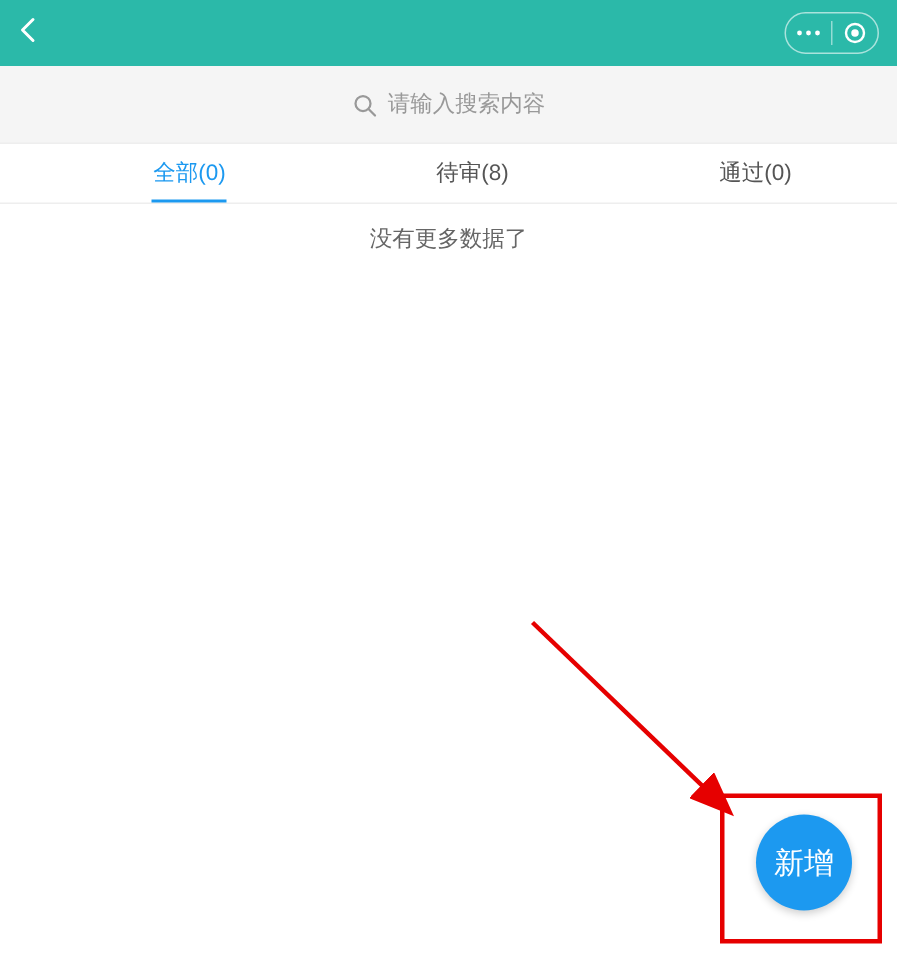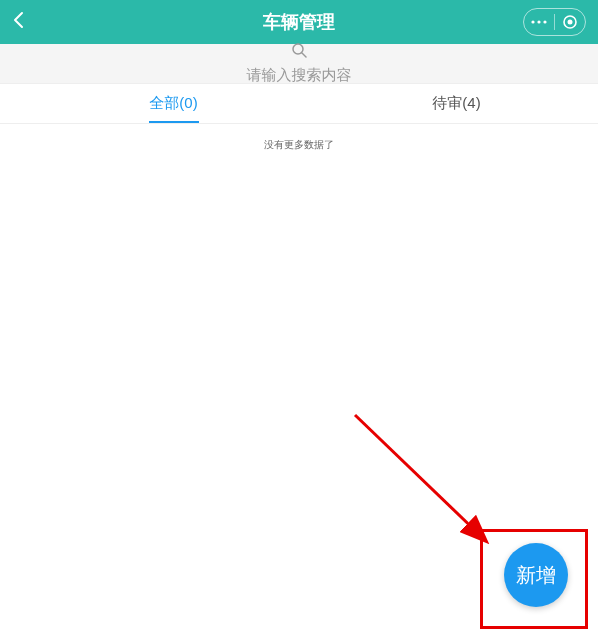--- a/index.html
+++ b/index.html
@@ -55,29 +55,28 @@
       font-size: 14px;
       color: #fff;
     }
     .capsule-sep {
       width: 1px;
       height: 16px;
       background: rgba(255,255,255,0.5);
     }
     .search-bar {
       background: #f5f5f5;
-      height: 40px;
+      height: 52px;
       display: flex;
       align-items: center;
       justify-content: center;
       gap: 8px;
       color: #999;
       font-size: 15px;
       border-bottom: 1px solid #eee;
-      flex-direction: column;
     }
     .search-icon {
       width: 16px;
       height: 16px;
     }
     .tabs {
       display: flex;
       background: #fff;
       border-bottom: 1px solid #eee;
     }
@@ -101,21 +100,21 @@
       left: 50%;
       transform: translateX(-50%);
       width: 50px;
       height: 2px;
       background: #1c99f0;
     }
     .content {
       padding-top: 14px;
       text-align: center;
       color: #666;
-      font-size: 10px;
+      font-size: 15px;
     }
     .fab {
       position: absolute;
       right: 30px;
       bottom: 30px;
       width: 64px;
       height: 64px;
       border-radius: 50%;
       background: #1c99f0;
       color: #fff;
@@ -144,21 +143,20 @@
 <body>
 
 <div class="header">
   <div class="header-left">
     <span>
       <svg width="12" height="18" viewBox="0 0 12 18">
           <path d="M10 2 L3 9 L10 16" stroke="#fff" stroke-width="2" fill="none" stroke-linecap="round" stroke-linejoin="round"></path>
         </svg>
     </span>
   </div>
-  <div class="header-title">车辆管理</div>
   <div class="header-right">
     <div class="capsule">
       <div class="capsule-btn">
         <svg width="16" height="4" viewBox="0 0 16 4">
             <circle cx="2" cy="2" r="1.6" fill="#fff"></circle>
             <circle cx="8" cy="2" r="1.6" fill="#fff"></circle>
             <circle cx="14" cy="2" r="1.6" fill="#fff"></circle>
           </svg>
       </div>
       <div class="capsule-sep"></div>
@@ -180,21 +178,24 @@
       </svg>
   </span>
   <span>请输入搜索内容</span>
 </div>
 
 <div class="tabs">
   <div class="tab active">
     <span>全部(0)</span>
   </div>
   <div class="tab">
-    <span>待审(4)</span>
+    <span>待审(8)</span>
+  </div>
+  <div class="tab">
+    <span>通过(0)</span>
   </div>
 </div>
 
 <div class="content">
   <div>没有更多数据了</div>
 </div>
 
 <div class="fab">
   <span>新增</span>
 </div>

